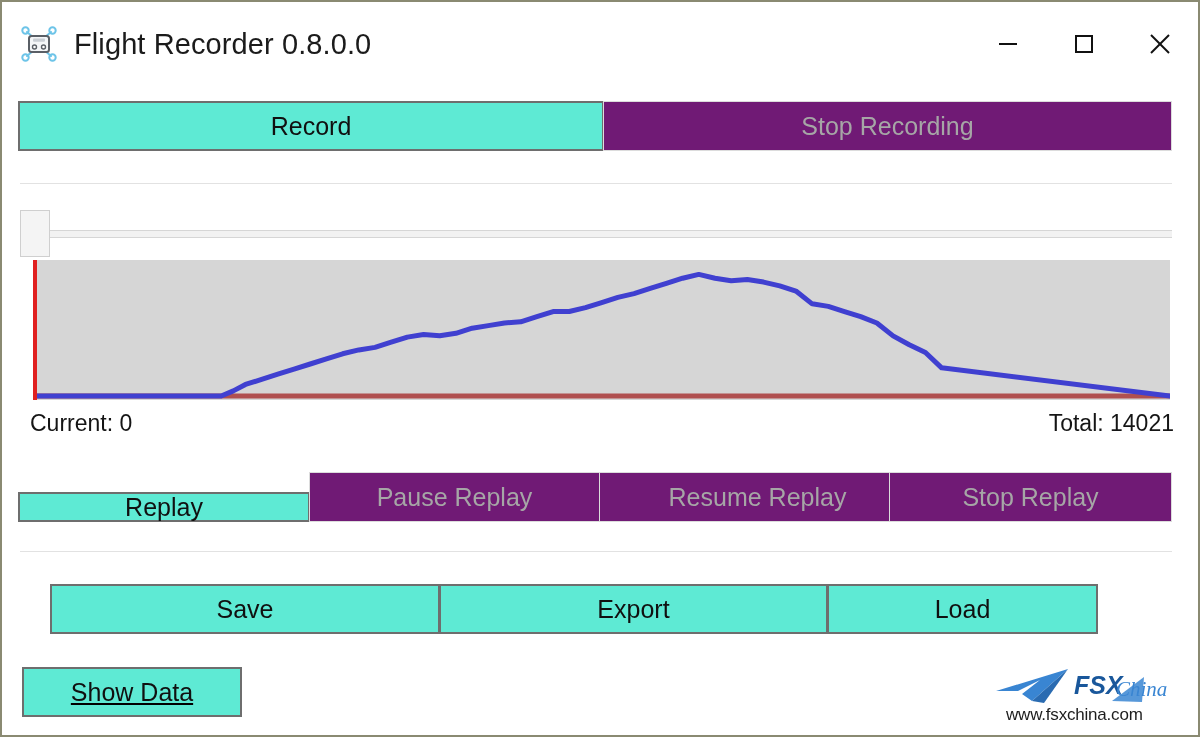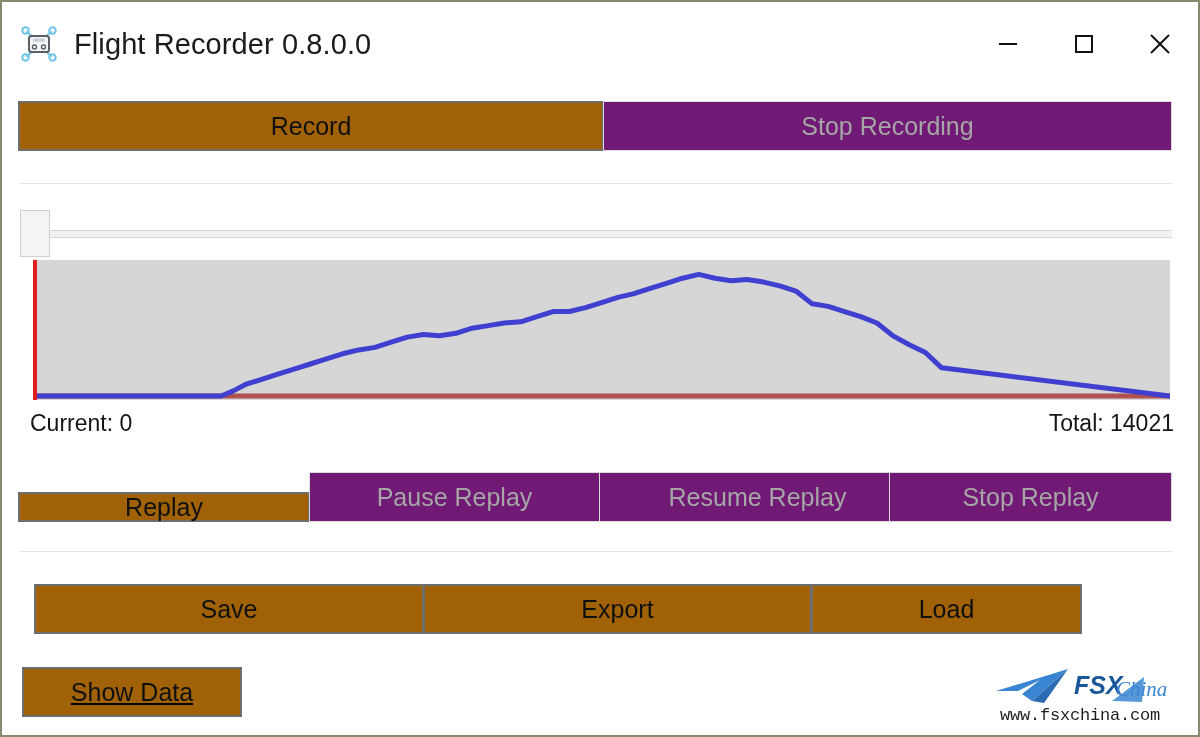--- a/index.html
+++ b/index.html
@@ -77,21 +77,21 @@
     font-size: 25px;
     background: #e1e1e1;
     border: 1px solid #a0a0a0;
     color: #0a0a0a;
     cursor: default;
     white-space: nowrap;
     margin-left: -1px;
   }
   .ui-btn:first-child { margin-left: 0; }
   .ui-btn.enabled {
-    background: #a16207;
+    background: #5eead4;
     border: 2px solid #6e6e6e;
     color: #101010;
   }
   .ui-btn.disabled {
     background: #701a75;
     border: 1px solid #dcdcdc;
     color: #a6a6a6;
   }
 
   
@@ -159,26 +159,26 @@
   #watermark {
     position: absolute;
     right: 10px;
     bottom: 8px;
     width: 196px;
     height: 66px;
     opacity: 0.95;
   }
   #watermark-url {
     position: absolute;
-    left: 8px;
+    left: 14px;
     bottom: 2px;
     font-size: 17px;
     color: #111111;
     letter-spacing: -0.2px;
-    font-family: Liberation Mono, monospace;
+    font-family: Liberation Sans, sans-serif;
   }
 </style>
 </head>
 <body>
 
 <div id="app-window">
 
   <div id="title-bar">
     <div id="app-icon">
       <svg width="42" height="42" viewBox="0 0 42 42" aria-hidden="true">
@@ -250,21 +250,21 @@
 
   <div class="btn-row" style="left:16px; top:470px; width:1154px; height:50px;">
     <button class="ui-btn enabled" style="flex:0 0 292px;margin-top:20px;">Replay</button>
     <button class="ui-btn disabled" style="flex:0 0 291px;">Pause Replay</button>
     <button class="ui-btn disabled" style="flex:0 0 291px;padding-left:32px;">Resume Replay</button>
     <button class="ui-btn disabled" style="flex:1 1 auto;">Stop Replay</button>
   </div>
 
   <div class="separator" style="left:18px; top:549px; width:1152px;"></div>
 
-  <div class="btn-row" style="left:0; top:582px; width:1080px; height:50px;padding-left:32px;">
+  <div class="btn-row" style="left:16px; top:582px; width:1080px; height:50px;padding-left:32px;">
     <button class="ui-btn enabled" style="flex:0 0 390px;">Save</button>
     <button class="ui-btn enabled" style="flex:0 0 389px;">Export</button>
     <button class="ui-btn enabled" style="flex:1 1 auto;">Load</button>
   </div>
 
   <div class="btn-row" style="left:20px; top:665px; width:220px; height:50px;text-decoration:underline;">
     <button class="ui-btn enabled" style="flex:1 1 auto; font-size:25px;">Show Data</button>
   </div>
 
   <div id="watermark">

